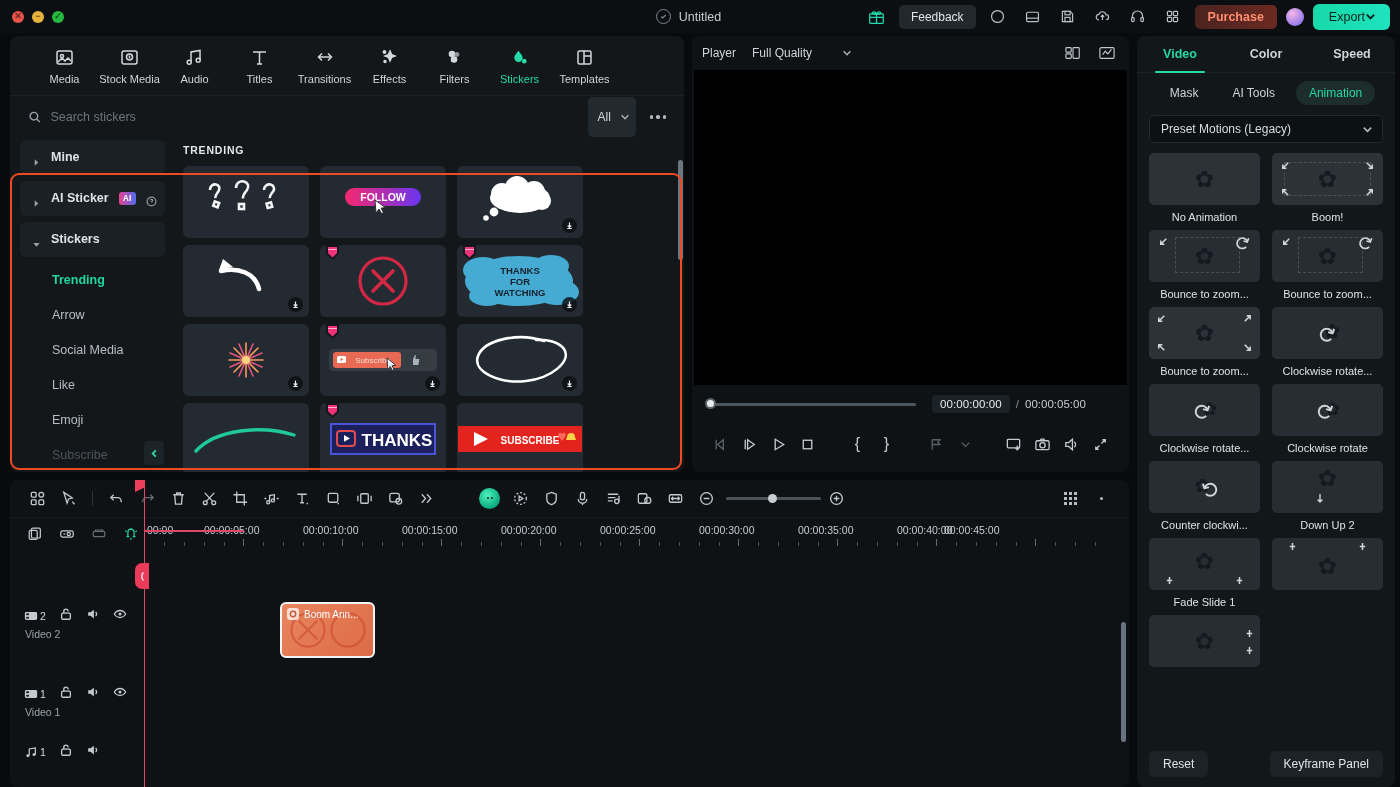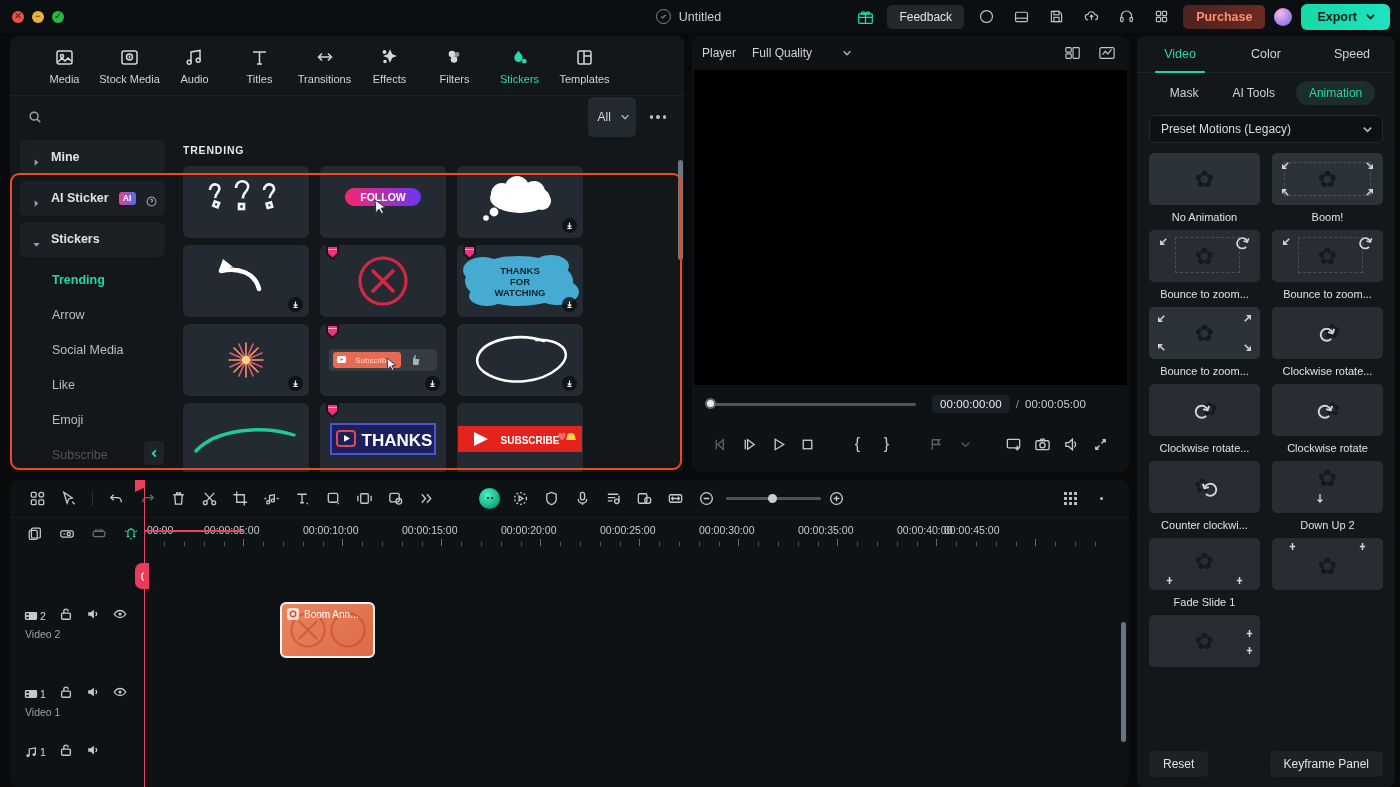--- a/index.html
+++ b/index.html
@@ -58,23 +58,23 @@
     background: linear-gradient(90deg,#4b2320,#6b2a22);
     color: #ff8d6e; font-size: 12.5px; font-weight: bold;
     padding: 5px 13px; border-radius: 5px; cursor: pointer;
   }
   .avatar-dot {
     width: 18px; height: 18px; border-radius: 50%;
     background: radial-gradient(circle at 35% 30%, #f5b7e8, #9a7ce8 70%, #6f5ad8);
   }
   .export-btn {
     background: linear-gradient(90deg,#17d9a8,#1fe2c0);
-    color: #05221c; font-weight: bold; font-size: 12.5px;
+    color: #05221c; font-weight: normal; font-size: 12.5px;
     padding: 6px 14px 6px 16px; border-radius: 6px; cursor: pointer;
-    display: flex; align-items: center; gap: 8px;
+    display: flex; align-items: center; 
   }
   .export-btn svg { width: 11px; height: 11px; stroke: #05221c; fill: none; stroke-width: 2; }
 
   
   .left-panel {
     position: absolute; left: 10px; top: 36px; width: 674px; height: 436px;
     background: #13171a; border-radius: 8px; overflow: hidden;
   }
   .nav-tabs {
     height: 60px; display: flex; align-items: center;
@@ -232,20 +232,21 @@
 
   
   .right-panel {
     position: absolute; left: 1137px; top: 36px; width: 258px; height: 751px;
     background: #12181a; border-radius: 8px; overflow: hidden;
     display: flex; flex-direction: column;
   }
   .rp-tabs {
     height: 37px; display: flex; align-items: stretch;
     border-bottom: 1px solid #1d2427;
+    font-weight: bold;
   }
   .rp-tab {
     flex: 1; display: flex; align-items: center; justify-content: center;
     font-size: 12.5px; color: #cdd3d7; cursor: pointer; position: relative;
   }
   .rp-tab.active { color: #25d8a5; }
   .rp-tab.active::after {
     content: ''; position: absolute; bottom: -1px; left: 18px; right: 18px;
     height: 2px; background: #25d8a5; border-radius: 1px;
   }
@@ -561,20 +562,21 @@
         <span>Templates</span>
       </div>
     </div>
 
     <div class="search-row">
       <div class="search-box">
         <svg viewBox="0 0 16 16">
             <circle cx="7" cy="7" r="4.5"></circle>
             <path d="M10.4 10.4L14 14"></path>
           </svg>
+        <input type="text" placeholder="Search stickers" style="">
       </div>
       <div class="filter-sel">
         <span>All</span>
         <svg viewBox="0 0 12 12">
             <path d="M2 4l4 4 4-4"></path>
           </svg>
       </div>
       <div class="more-dots">
           <i></i>
           <i></i>

